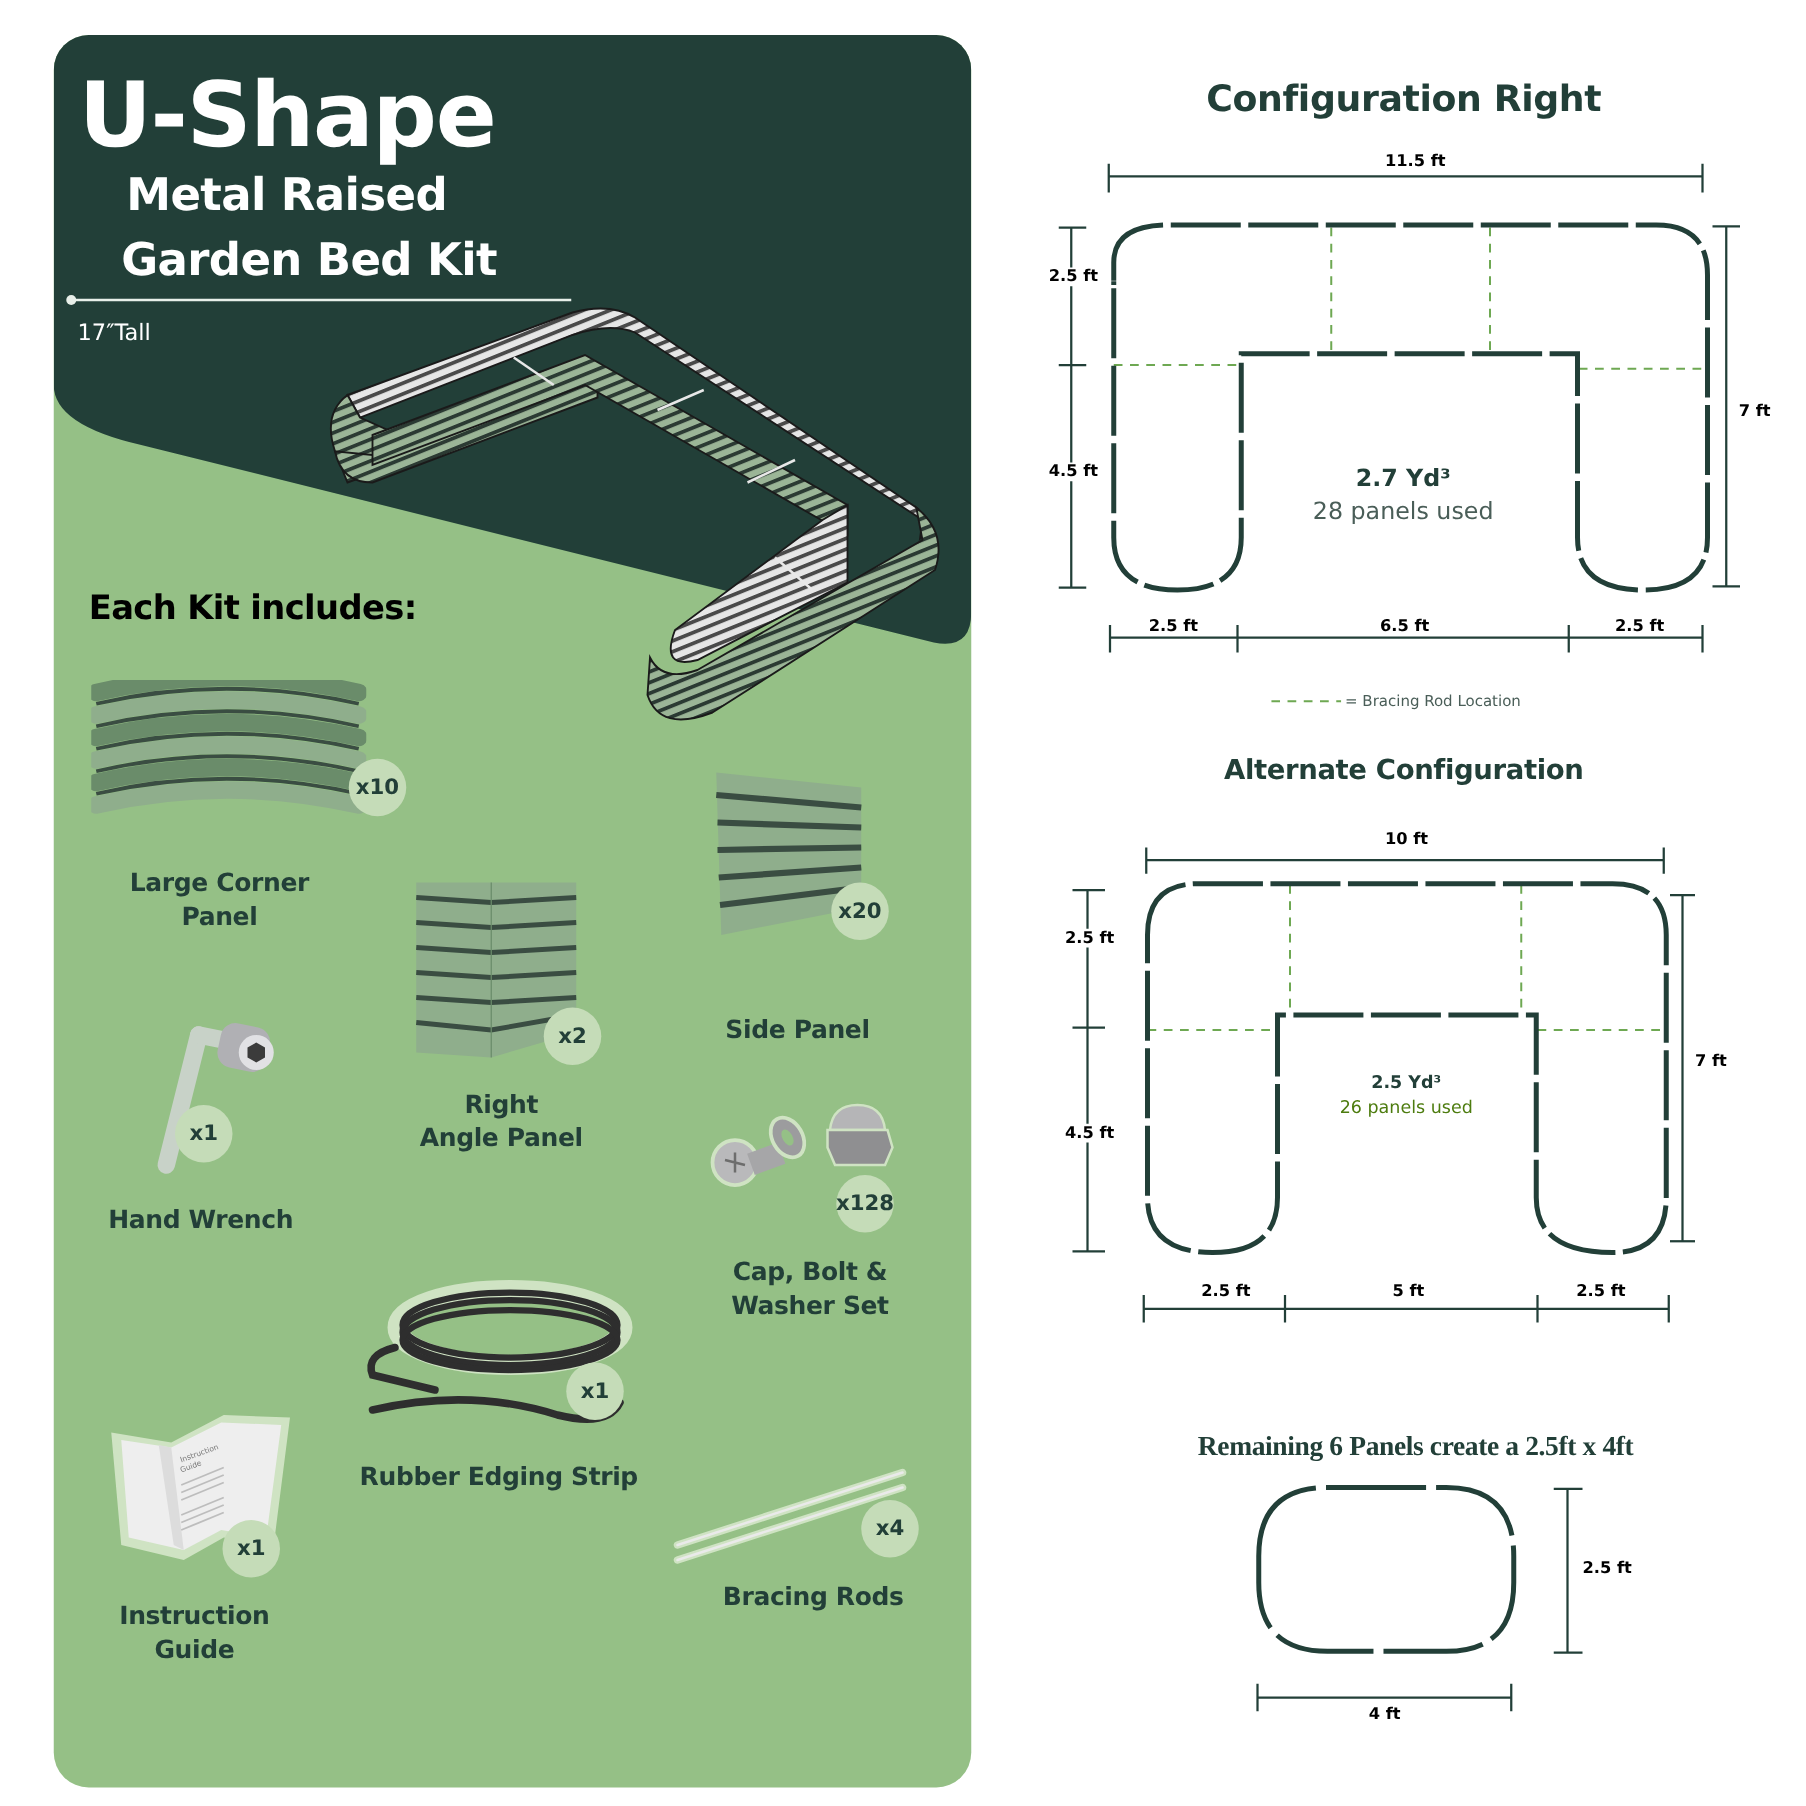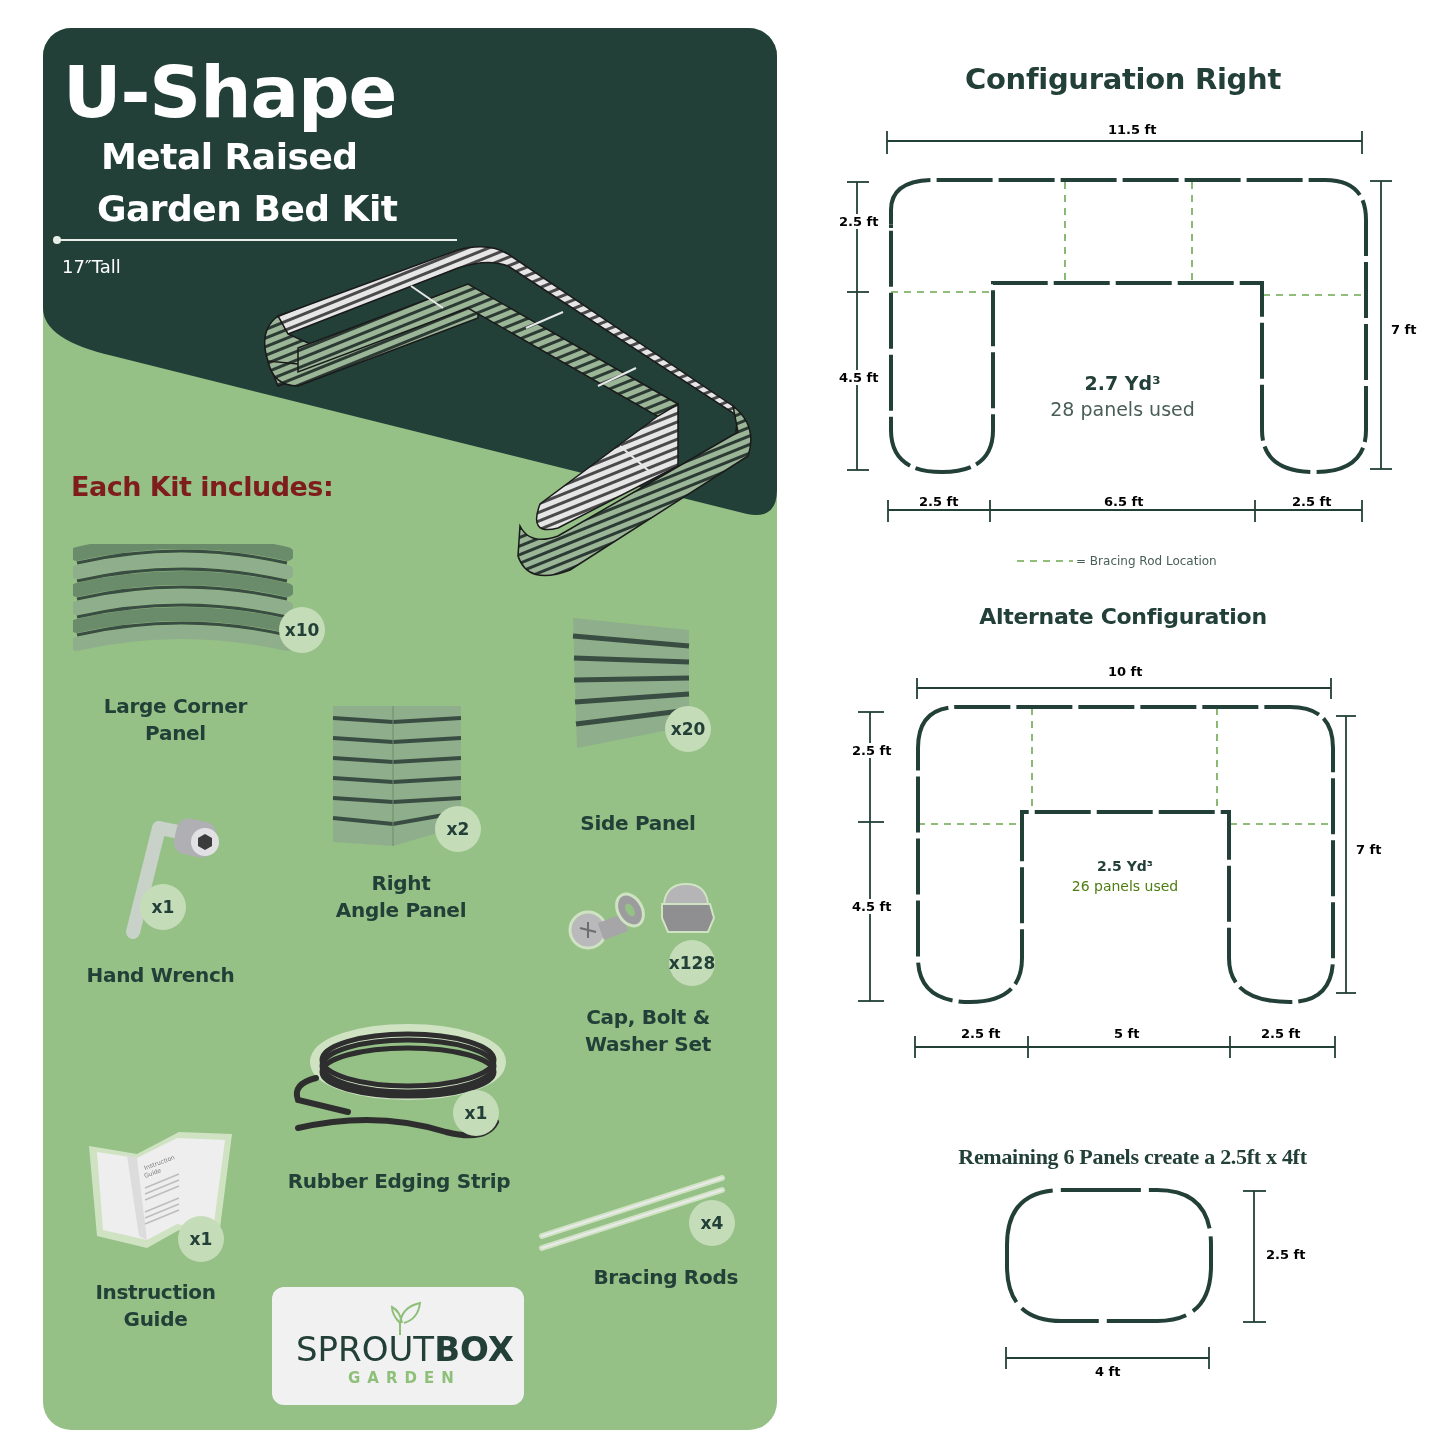--- a/index.html
+++ b/index.html
@@ -18,21 +18,21 @@
   .title-main {
     position: absolute; left: 20px; top: 22px; color: #fff;
     font-family: "DejaVu Sans", sans-serif; font-weight: bold; font-size: 72px; letter-spacing: -1px;
   }
   .title-sub {
     position: absolute; color: #fff; font-weight: bold; font-size: 36px; letter-spacing: -0.5px; margin-left: 36px;
   }
   .title-rule { position: absolute; left: 12px; top: 211px; width: 402px; height: 2px; background: #e8efe9; }
   .title-rule-dot { position: absolute; left: 10px; top: 208px; width: 8px; height: 8px; border-radius: 50%; background: #e8efe9; }
   .tall-label { position: absolute; left: 19px; top: 228px; color: #fff; font-size: 18px; }
-  .kit-heading { position: absolute; left: 28px; top: 443px; font-weight: bold; font-size: 27px; color: #7f1d1d; letter-spacing: -0.5px; }
+  .kit-heading { position: absolute; left: 28px; top: 443px; font-weight: bold; font-size: 27px; color: #000000; letter-spacing: -0.5px; }
   .item-label { position: absolute; font-weight: bold; font-size: 20px; color: #223f38; text-align: center; line-height: 27px; letter-spacing: -0.3px; }
   .badge {
     position: absolute; width: 46px; height: 46px; border-radius: 50%;
     background: #c5dcb8; color: #223f38; font-weight: bold; font-size: 17px;
     display: flex; align-items: center; justify-content: center;
   }
   .logo-box {
     position: absolute; left: 229px; top: 1259px; width: 252px; height: 118px;
     background: #f1f1f1; border-radius: 12px;
   }
@@ -201,30 +201,22 @@
     <div>Guide</div>
   </div>
 
   <svg class="abs" style="left:495px;top:1144px;" width="190" height="84">
     <line x1="4" y1="64" x2="184" y2="6" stroke="#cfe3c3" stroke-width="6" stroke-linecap="round"></line>
     <line x1="4" y1="76" x2="184" y2="18" stroke="#cfe3c3" stroke-width="6" stroke-linecap="round"></line>
     <line x1="4" y1="64" x2="184" y2="6" stroke="#eaeaea" stroke-width="2" stroke-linecap="round"></line>
     <line x1="4" y1="76" x2="184" y2="18" stroke="#eaeaea" stroke-width="2" stroke-linecap="round"></line>
   </svg>
   <div class="badge" style="left:646px;top:1172px;">x4</div>
-  <div class="item-label" style="left:520px;top:1236px;width:175px;text-align:right;">Bracing Rods</div>
-
-  <div class="logo-box">
-    <svg class="abs" style="left:118px;top:14px;" width="40" height="36">
-      <path d="M10,34 L10,22 Q2,14 2,6 Q10,10 12,22" fill="none" stroke="#8fc07a" stroke-width="2"></path>
-      <path d="M10,22 Q12,6 30,2 Q28,18 14,22" fill="none" stroke="#8fc07a" stroke-width="2"></path>
-    </svg>
-    <div class="logo-text"><span class="logo-light">SPROUT</span><span class="logo-bold">BOX</span></div>
-    <div class="logo-sub">GARDEN</div>
-  </div>
+  <div class="item-label" style="left:520px;top:1236px;width:175px;">Bracing Rods</div>
+
 </div>
 
 <div class="cfg-title" style="left:900px;top:62px;width:446px;font-size:29px;">Configuration Right</div>
 
 <svg class="abs" style="left:830px;top:110px;" width="600" height="420" viewBox="830 110 600 420">
   <g stroke="#223f38" stroke-width="1.8" fill="none">
 
     <line x1="887" y1="141" x2="1362" y2="141"></line>
       <line x1="887" y1="131" x2="887" y2="154"></line>
       <line x1="1362" y1="131" x2="1362" y2="154"></line>

